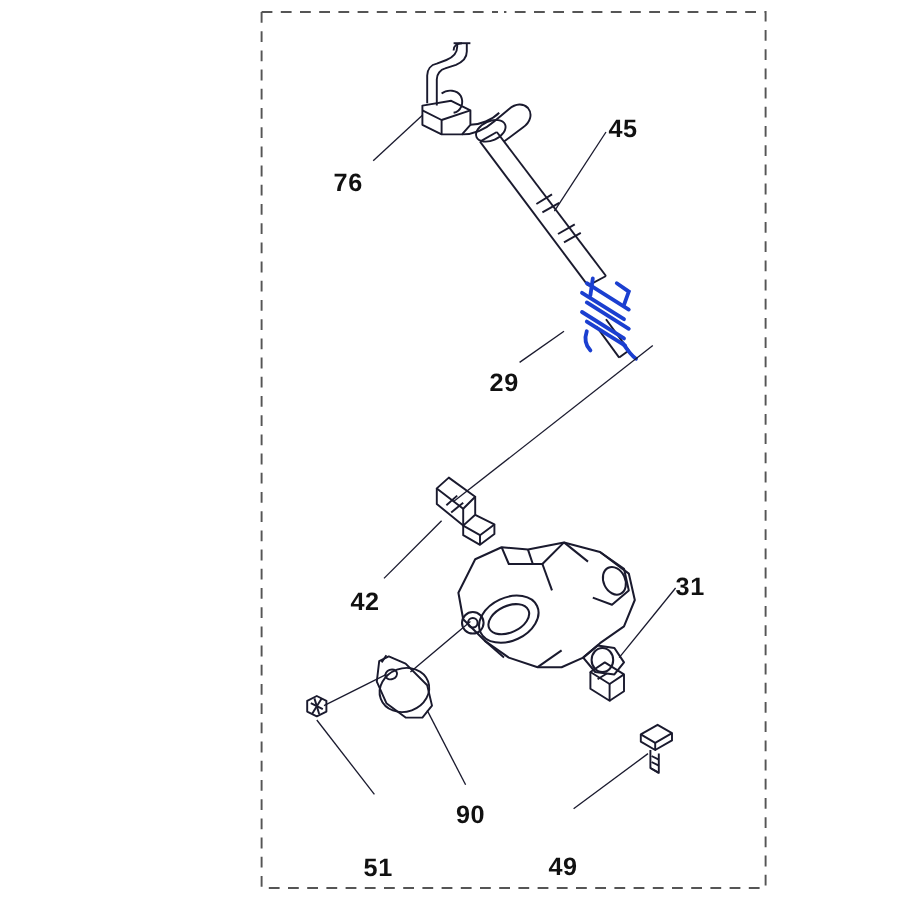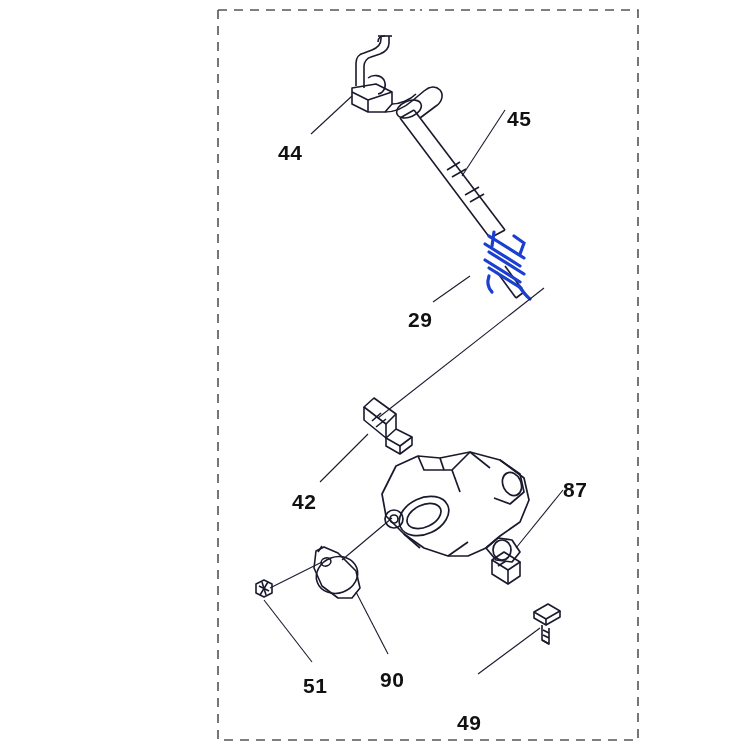--- a/index.html
+++ b/index.html
@@ -183,22 +183,22 @@
       <path d="M 388 654 L 356 592"></path>
 
       <path d="M 312 662 L 264 600"></path>
 
       <path d="M 270 588 L 322 562"></path>
 
       <path d="M 342 560 L 392 518"></path>
     </g>
   </svg>
 
-  <div class="callout" style="left:278px; top:141px;">44</div>
-  <div class="callout" style="left:507px; top:96px;margin-top:11px;">45</div>
+  <div class="callout" style="left:278px; top:141px;">76</div>
+  <div class="callout" style="left:507px; top:96px;">45</div>
   <div class="callout" style="left:408px; top:308px;">29</div>
   <div class="callout" style="left:292px; top:490px;">42</div>
-  <div class="callout" style="left:563px; top:478px;">87</div>
+  <div class="callout" style="left:563px; top:478px;">31</div>
   <div class="callout" style="left:457px; top:686px;margin-top:25px;">49</div>
   <div class="callout" style="left:380px; top:668px;">90</div>
-  <div class="callout" style="left:303px; top:674px;">51</div>
+  <div class="callout" style="left:303px; top:712px;">51</div>
 
 </div>
 
 </body></html>

